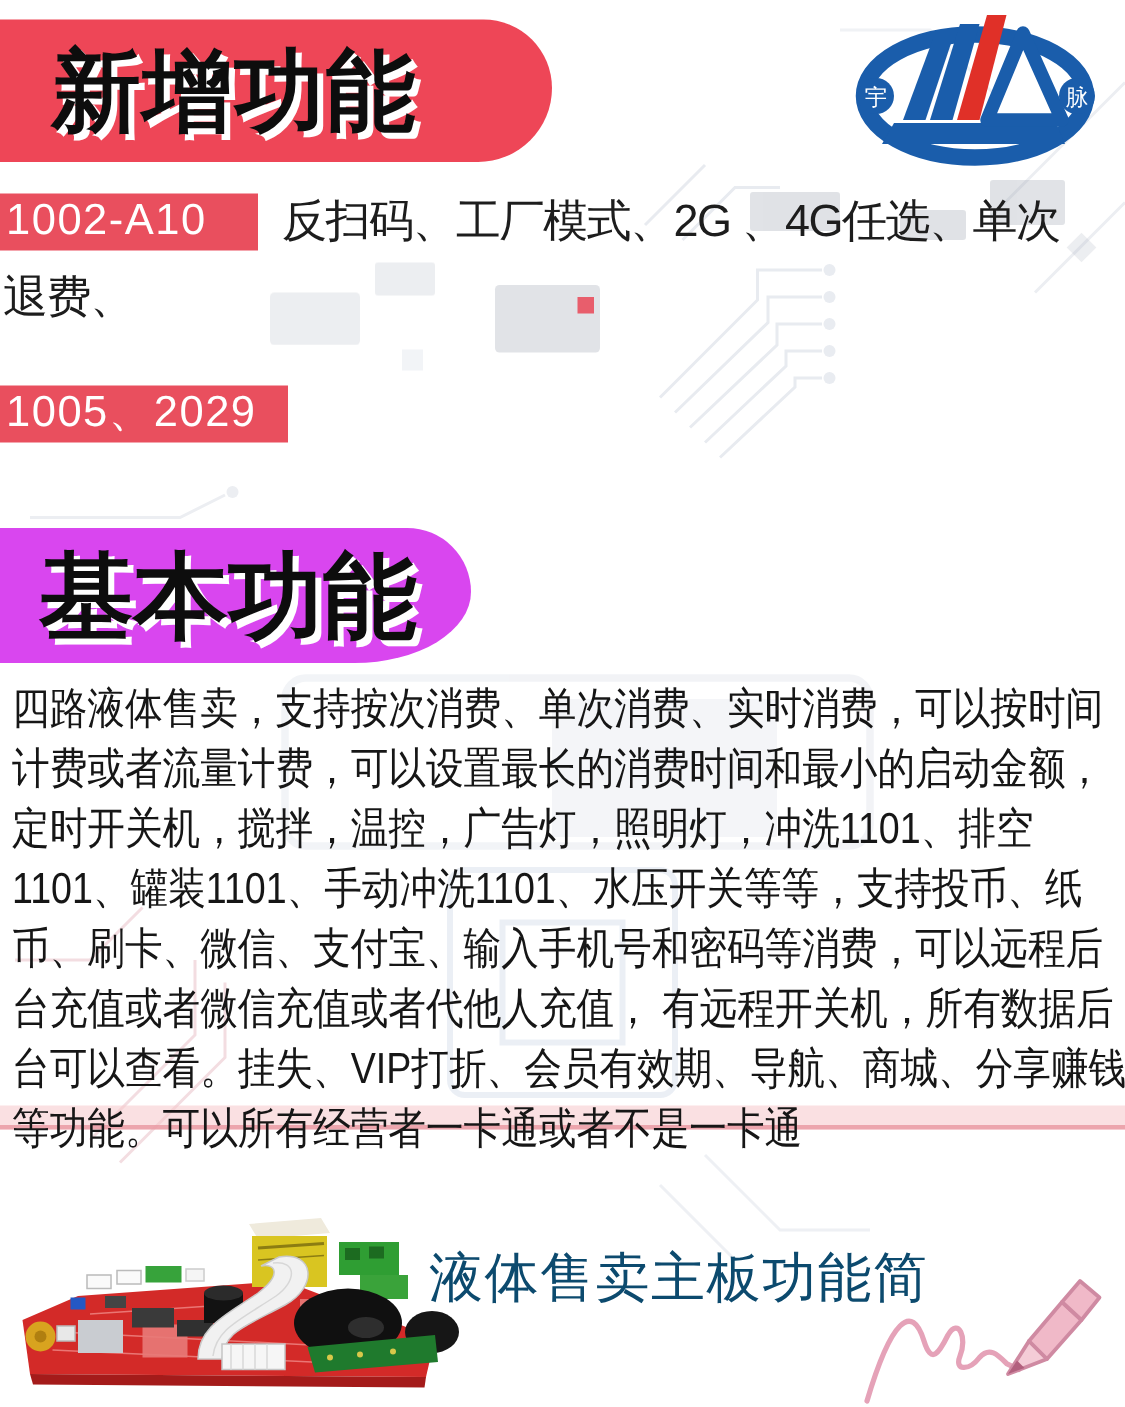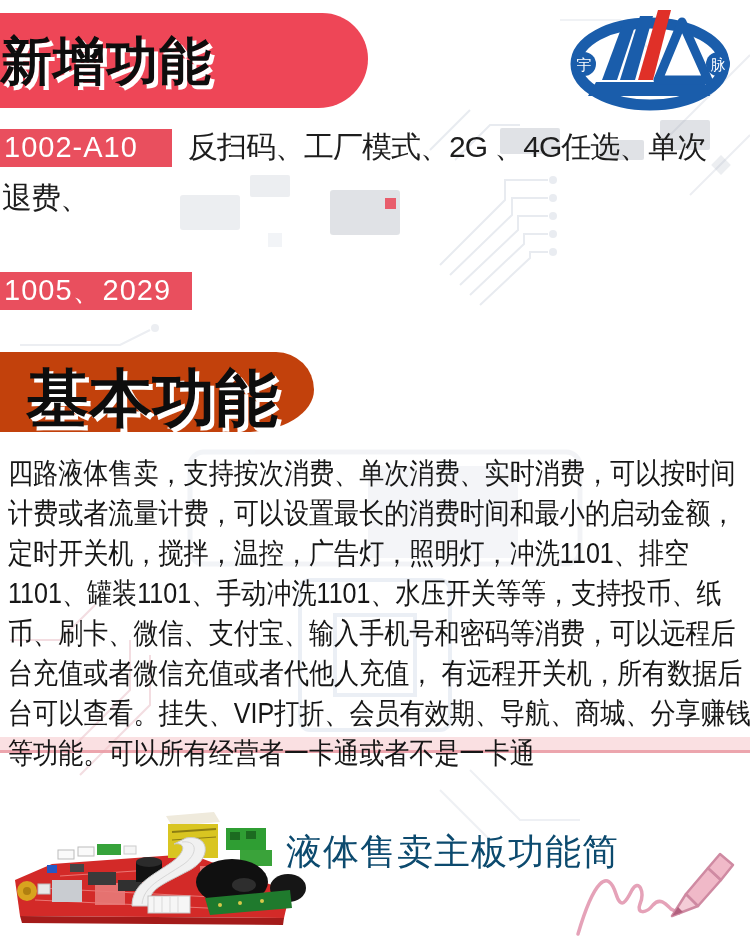--- a/index.html
+++ b/index.html
@@ -10,42 +10,42 @@
     color:#1c1c1c;
   }
   
   .bg-layer{position:absolute;left:0;top:0;width:750px;height:938px;z-index:0;}
   
   .banner-new{
     position:absolute;left:0;top:13px;width:368px;height:95px;
     background:#ee4657;border-radius:0 50px 54px 0;z-index:2;
   }
   .banner-new .txt{
-    display:block;line-height:96px;
-    font-size:52px;font-weight:bold;color:#0d0d0d;letter-spacing:1px;
+    display:block;padding-left:34px;line-height:96px;
+    font-size:60px;font-weight:bold;color:#0d0d0d;letter-spacing:1px;
     text-shadow:4px 4px 0 #ffffff;white-space:nowrap;
   }
   
   .logo{position:absolute;left:558px;top:4px;width:188px;height:112px;z-index:2;}
   
   .model-row{position:absolute;left:0;display:flex;align-items:center;z-index:2;}
   .model-row.r1{top:127px;}
-  .model-row.r2{top:272px;}
+  .model-row.r2{top:257px;}
   .code-box{
     background:#e94f5e;color:#ffffff;font-size:29px;line-height:35px;
     padding:1px 10px 2px 4px;white-space:nowrap;letter-spacing:1px;
   }
   .code-box.c1{min-width:158px;}
   .code-box.c2{min-width:178px;}
   .feat-text{margin-left:16px;font-size:30px;color:#1d1d1d;white-space:nowrap;letter-spacing:-1px;}
   .feat-overflow{position:absolute;left:2px;top:178px;font-size:30px;color:#1d1d1d;z-index:2;letter-spacing:-1px;}
   
   .banner-basic{
-    position:absolute;left:0;top:352px;width:314px;height:80px;
-    background:#c2410c;border-radius:0 52px 95px 0 / 0 52px 58px 0;z-index:2;
+    position:absolute;left:0;top:352px;width:314px;height:90px;
+    background:#d946ef;border-radius:0 52px 95px 0 / 0 52px 58px 0;z-index:2;
   }
   .banner-basic .txt{
     display:block;padding-left:26px;line-height:92px;
     font-size:63px;font-weight:bold;color:#0d0d0d;
     text-shadow:4px 4px 0 #ffffff;white-space:nowrap;
   }
   
   .para{
     position:absolute;left:8px;top:453px;width:860px;z-index:2;
     transform:scaleX(.865);transform-origin:0 0;

